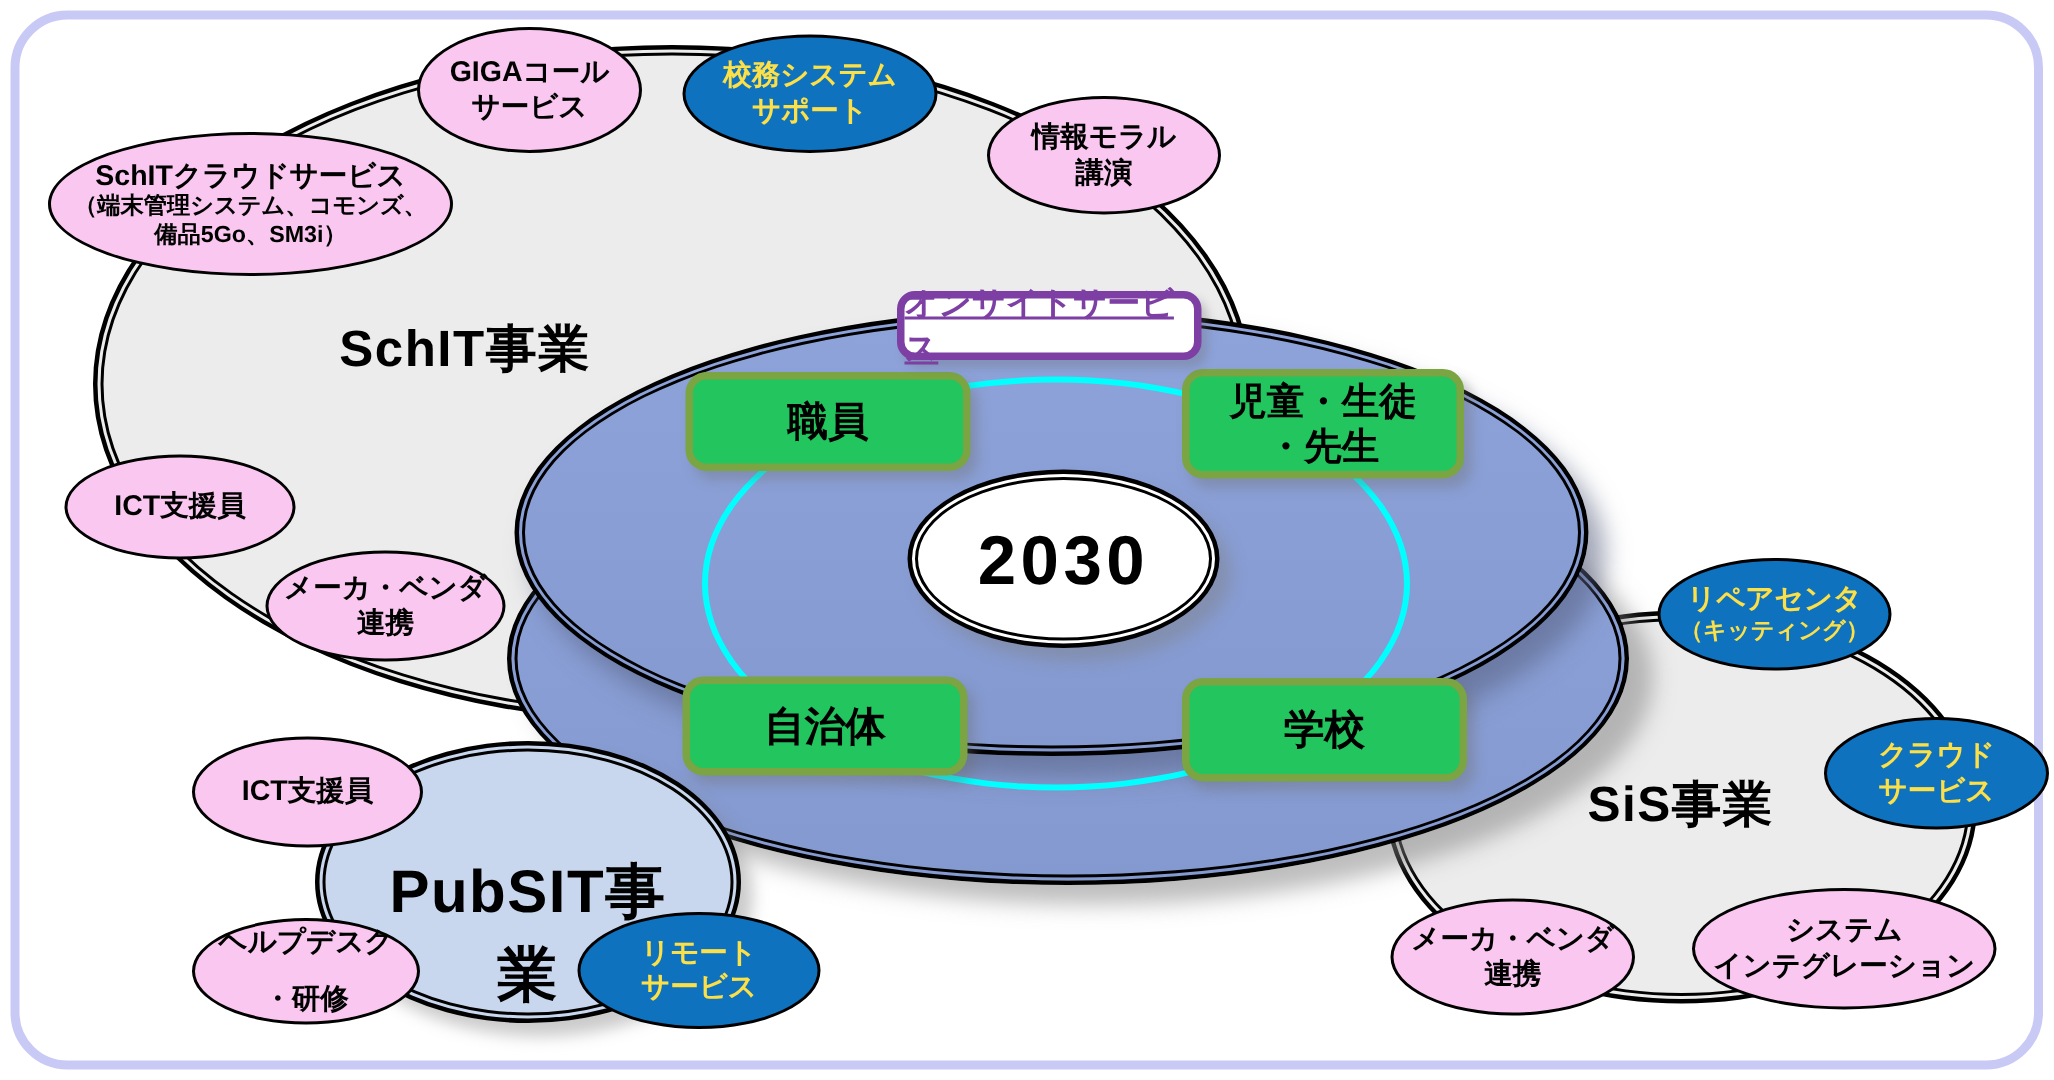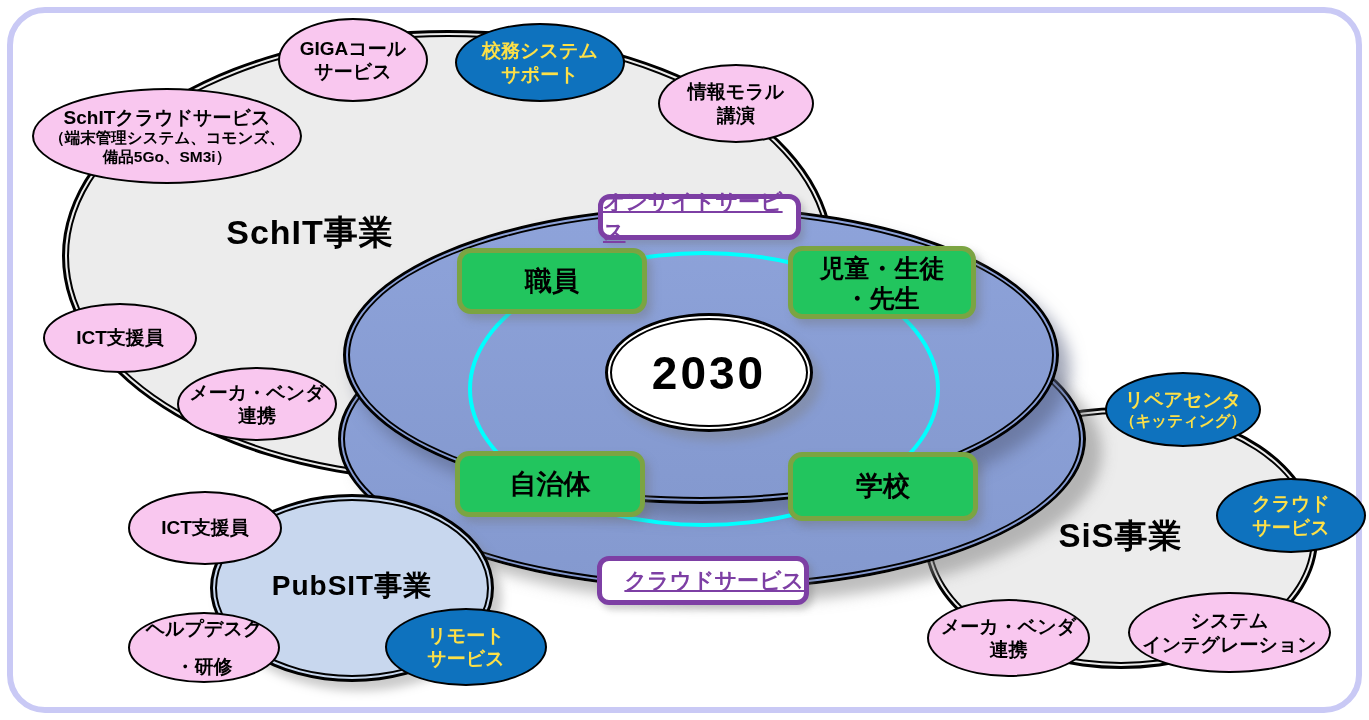--- a/index.html
+++ b/index.html
@@ -133,21 +133,18 @@
   <div class="gbox" style="left:788px;top:452px;width:190px;height:69px;">
     <span>学校</span>
   </div>
   <div class="gbox" style="left:455px;top:451px;width:190px;height:66px;">
     <span>自治体</span>
   </div>
 
   <div class="pbox" style="left:598px;top:194px;width:203px;height:46px;">
     <span>オンサイトサービス</span>
   </div>
-  <div class="pbox" style="left:597px;top:556px;width:212px;height:49px;">
-    <span>クラウドサービス</span>
-  </div>
 
   <div class="biglabel" style="left:215px;top:210px;width:190px;">SchIT事業</div>
-  <div class="biglabel" style="left:252px;top:567px;width:200px;font-size:28px;">PubSIT事業</div>
+  <div class="biglabel" style="left:252px;top:567px;width:200px;font-size:40px;">PubSIT事業</div>
   <div class="biglabel" style="left:1038px;top:514px;width:165px;font-size:33px;">SiS事業</div>
 
 </div>
 
 </body></html>

